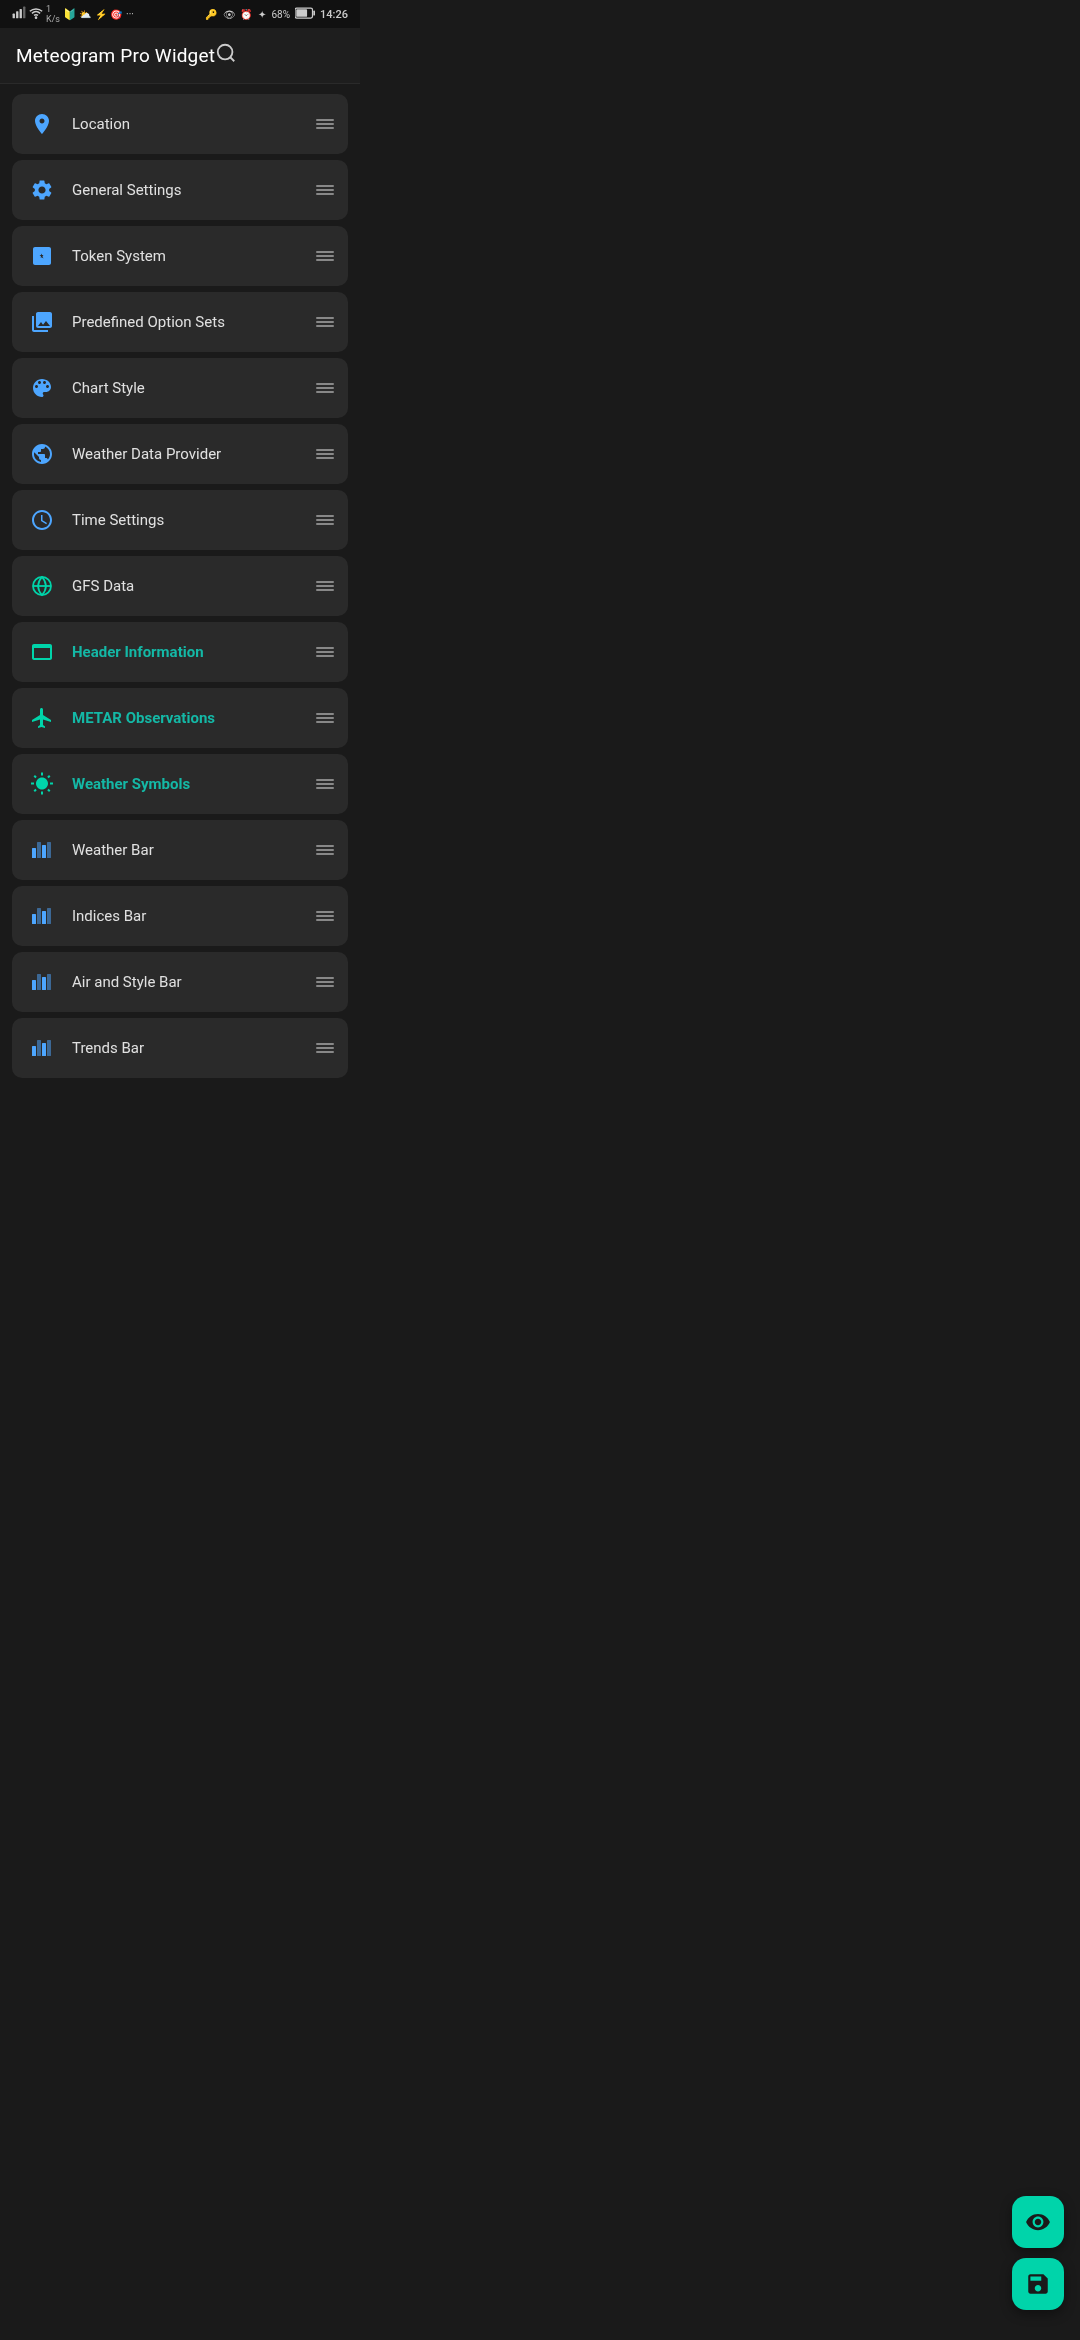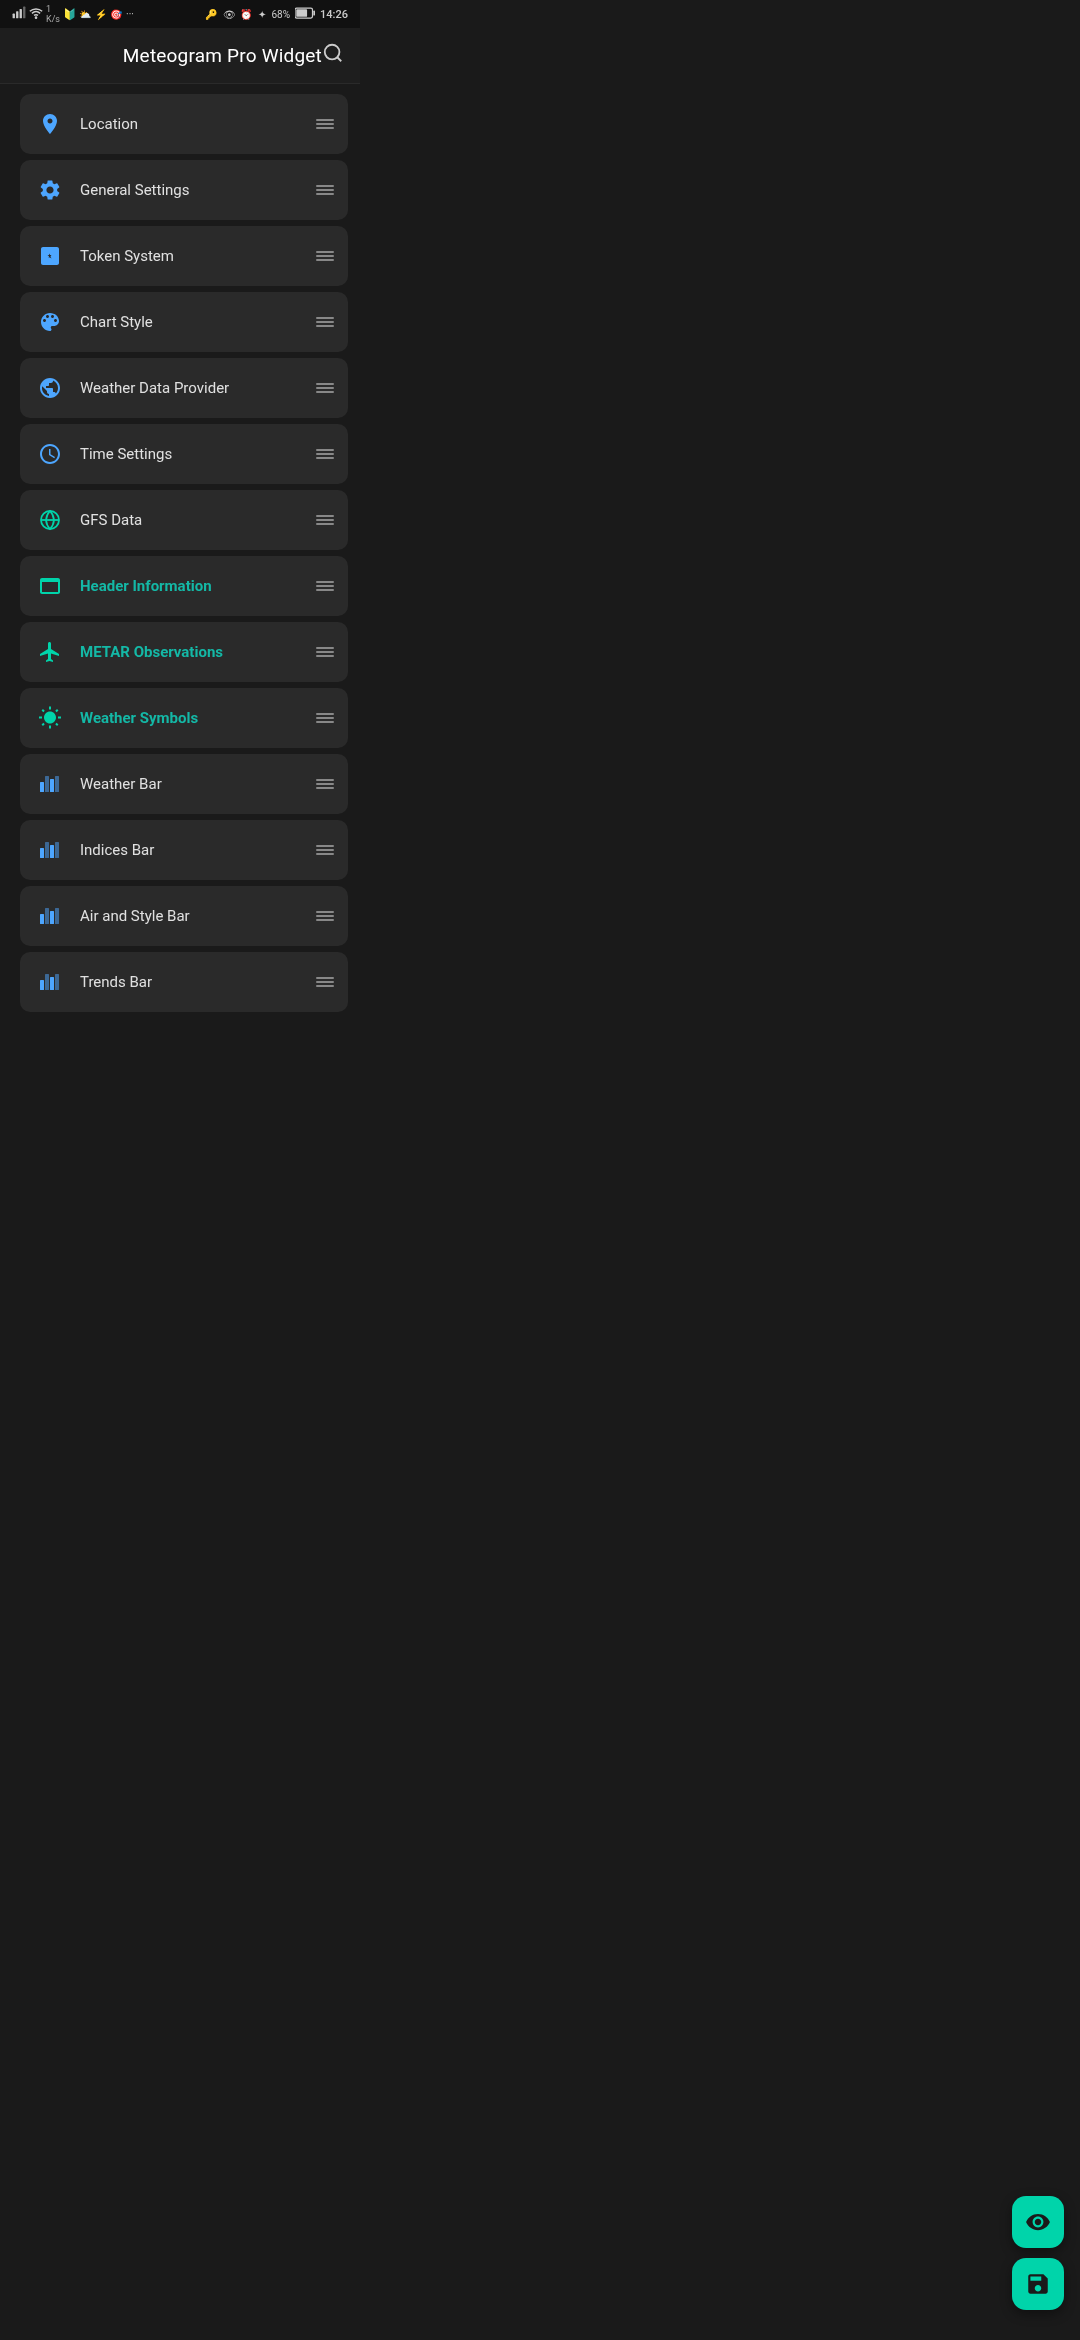--- a/index.html
+++ b/index.html
@@ -33,21 +33,21 @@
     }
 
     .status-right {
       gap: 5px;
     }
 
     .header {
       background: #1e1e1e;
       padding: 14px 16px;
       display: flex;
-      justify-content: flex-end;
+      justify-content: flex-start;
       align-items: center;
       border-bottom: 1px solid #2a2a2a;
     }
 
     .header-title {
       font-size: 19px;
       font-weight: 400;
       color: #ffffff;
       letter-spacing: 0.2px;
     }
@@ -66,21 +66,20 @@
     }
 
     .menu-item {
       background: #2a2a2a;
       border-radius: 10px;
       display: flex;
       align-items: center;
       padding: 14px 14px;
       cursor: pointer;
       position: relative;
-      margin-left: 8px;
     }
 
     .menu-icon {
       width: 32px;
       height: 32px;
       display: flex;
       align-items: center;
       justify-content: center;
       margin-right: 14px;
       flex-shrink: 0;
@@ -239,20 +238,33 @@
     <span class="menu-label">Token System</span>
     <span class="menu-drag">
         <div class="drag-line"></div>
         <div class="drag-line"></div>
         <div class="drag-line"></div>
       </span>
   </div>
     <div class="menu-item">
     <span class="menu-icon">
         <svg class="icon-svg" viewBox="0 0 24 24" fill="#4da6ff">
+          <path d="M22 16V4c0-1.1-.9-2-2-2H8c-1.1 0-2 .9-2 2v12c0 1.1.9 2 2 2h12c1.1 0 2-.9 2-2zm-11-4l2.03 2.71L16 11l4 5H8l3-4zM2 6v14c0 1.1.9 2 2 2h14v-2H4V6H2z"></path>
+        </svg>
+      </span>
+    <span class="menu-label">Predefined Option Sets</span>
+    <span class="menu-drag">
+        <div class="drag-line"></div>
+        <div class="drag-line"></div>
+        <div class="drag-line"></div>
+      </span>
+  </div>
+    <div class="menu-item">
+    <span class="menu-icon">
+        <svg class="icon-svg" viewBox="0 0 24 24" fill="#4da6ff">
           <path d="M12 3c-4.97 0-9 4.03-9 9s4.03 9 9 9c.83 0 1.5-.67 1.5-1.5 0-.39-.15-.74-.39-1.01-.23-.26-.38-.61-.38-.99 0-.83.67-1.5 1.5-1.5H16c2.76 0 5-2.24 5-5 0-4.42-4.03-8-9-8zm-5.5 9c-.83 0-1.5-.67-1.5-1.5S5.67 9 6.5 9 8 9.67 8 10.5 7.33 12 6.5 12zm3-4C8.67 8 8 7.33 8 6.5S8.67 5 9.5 5s1.5.67 1.5 1.5S10.33 8 9.5 8zm5 0c-.83 0-1.5-.67-1.5-1.5S13.67 5 14.5 5s1.5.67 1.5 1.5S15.33 8 14.5 8zm3 4c-.83 0-1.5-.67-1.5-1.5S16.67 9 17.5 9s1.5.67 1.5 1.5-.67 1.5-1.5 1.5z"></path>
         </svg>
       </span>
     <span class="menu-label">Chart Style</span>
     <span class="menu-drag">
         <div class="drag-line"></div>
         <div class="drag-line"></div>
         <div class="drag-line"></div>
       </span>
   </div>

